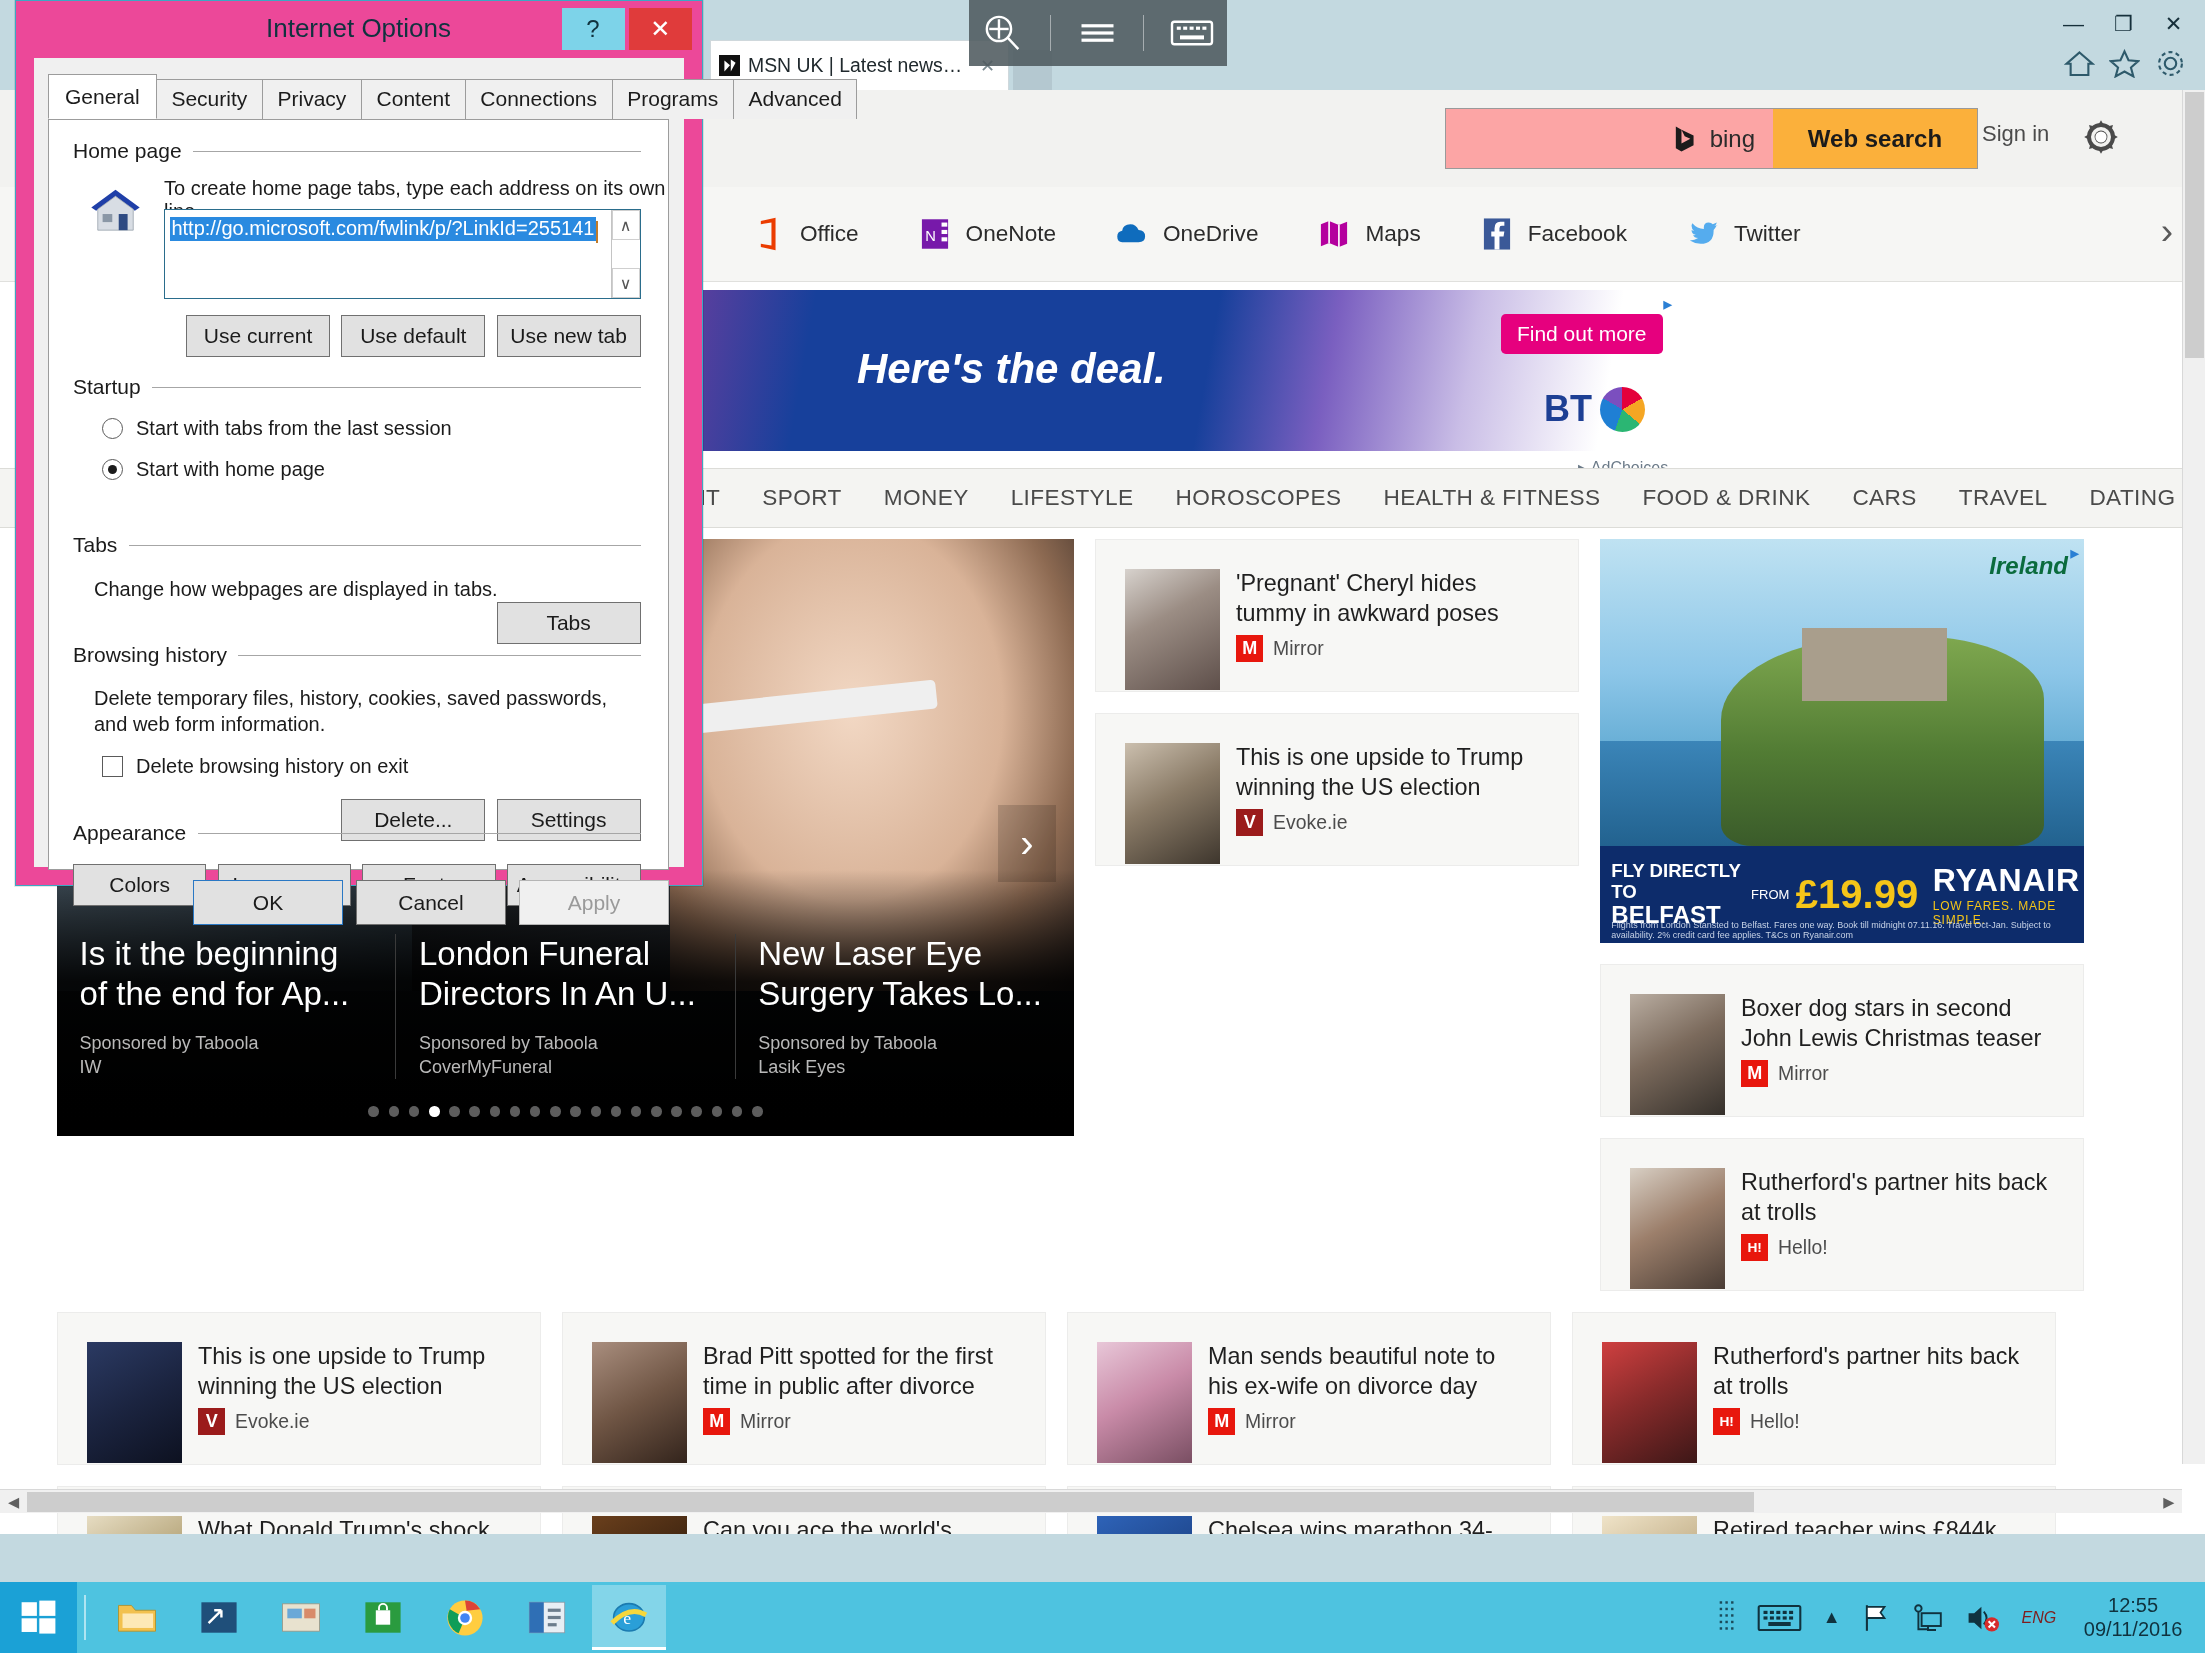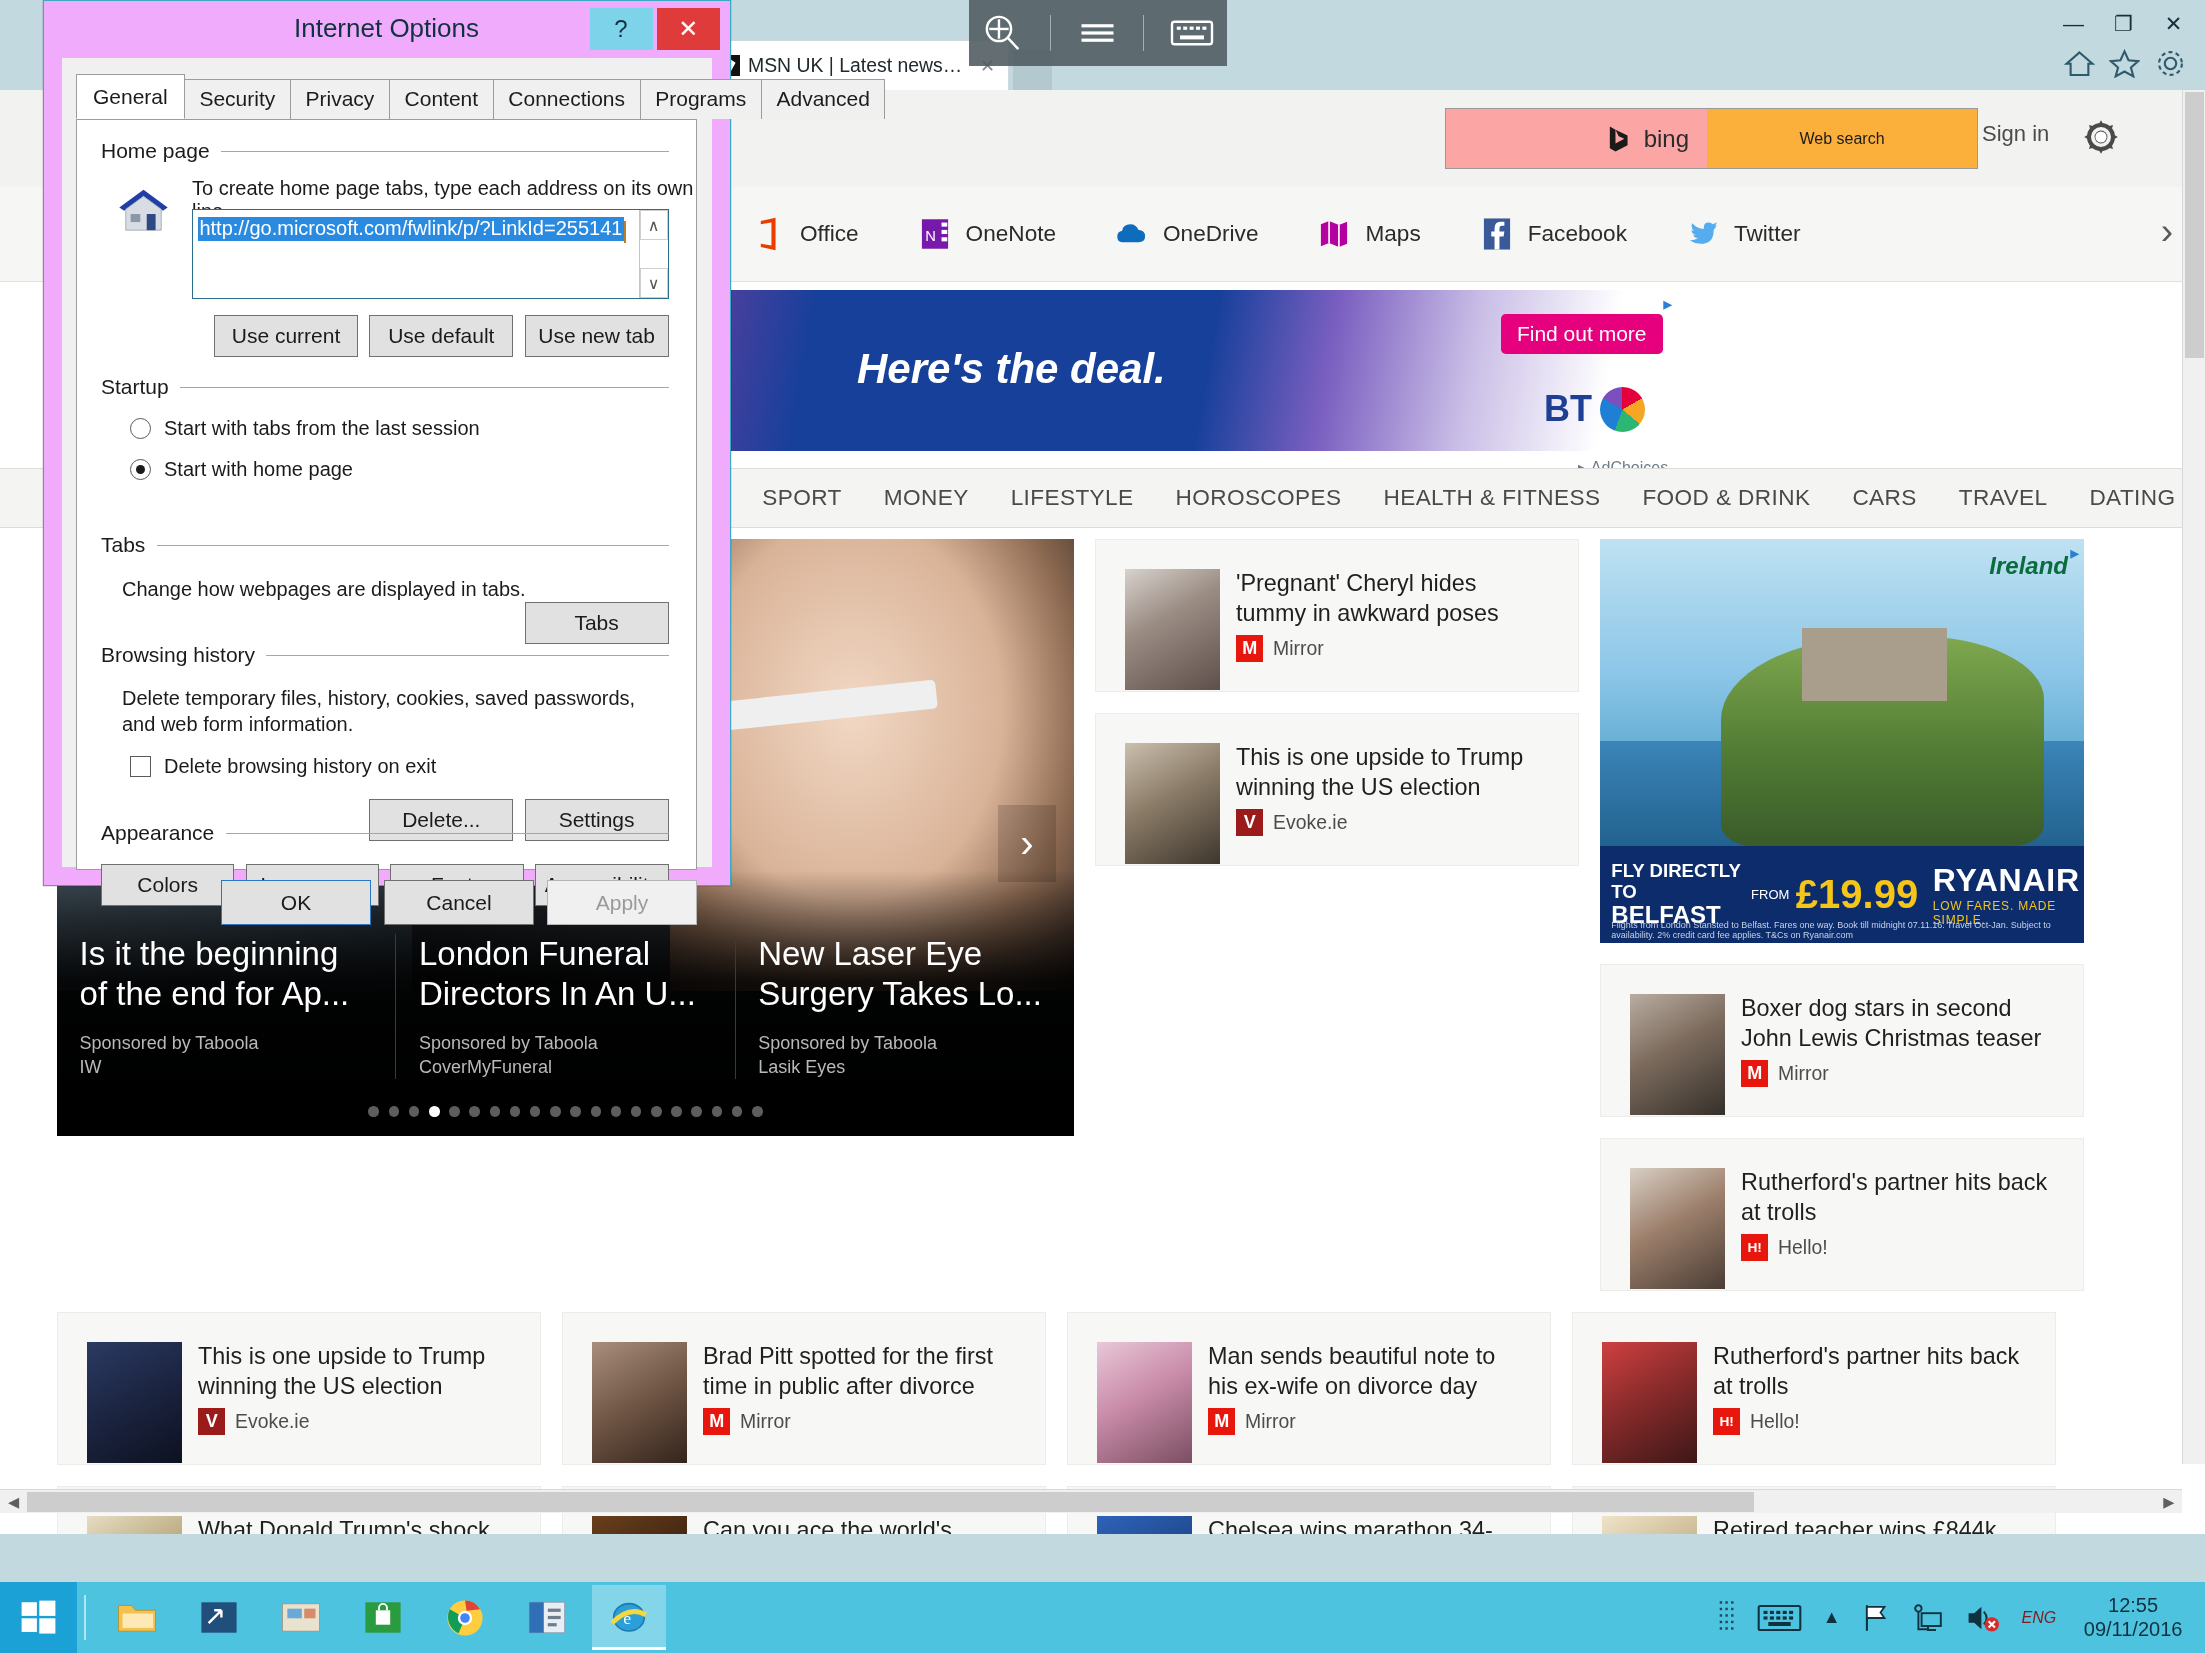--- a/index.html
+++ b/index.html
@@ -44,21 +44,21 @@
   #ie-viewport { position:absolute; left:0; top:90px; right:0; bottom:48px; background:#ffffff; overflow:hidden; }
 
   
   #msn { position:absolute; left:0; top:0; width:2205px; height:1445px; background:#fff; }
 
   #msn-top { height:97px; background:#f2f2f0; position:relative; }
   #bing-box { position:absolute; left:1445px; top:18px; width:533px; height:61px; display:flex; border:0.8px solid #9a9a9a; }
   #bing-left { flex:1; background:#fca5a5; display:flex; align-items:center; justify-content:flex-end; gap:11.3px; padding-right:18px; }
   .bing-logo { width:27.4px; height:27.4px; position:relative; }
   .bing-word { font-size:24px; color:#2b2b2b; }
-  #websearch-btn { width:270px; background:#fbb03b; color:#1b1b1b; font-size:16px; display:flex; align-items:center; justify-content:center; }
+  #websearch-btn { width:204px; background:#fbb03b; color:#1b1b1b; font-size:24px; display:flex; align-items:center; justify-content:center;font-weight:bold; }
   #signin { position:absolute; left:1982px; top:31px; font-size:22px; color:#4b4b4b; }
   #gear-btn { position:absolute; left:2075px; top:21px; width:52px; height:52px; display:flex; align-items:center; justify-content:center; }
 
   #msn-apps { height:95px; background:#f6f6f4; border-bottom:0.8px solid #e0e0dd; display:flex; align-items:center; padding-left:751px; gap:0px; position:relative; }
   .app-item { display:flex; align-items:center; gap:13px; margin-right:58px; }
   .app-label { font-size:22.6px; color:#2b2b2b; }
   .app-ico { width:36px; height:36px; position:relative; display:block; }
   #apps-next { position:absolute; right:32px; top:24px; font-size:37px; color:#5a5a5a; }
   #apps-fade { position:absolute; right:73px; top:0; width:194px; height:100%; background:linear-gradient(90deg, rgba(246,246,244,0) 0%, rgba(246,246,244,0.95) 70%); pointer-events:none; }
 
@@ -160,23 +160,22 @@
   .tb-app { width:74px; height:65px; margin-left:8px; display:flex; align-items:center; justify-content:center; position:relative; }
   .tb-app.active { background:rgba(255,255,255,0.3); border-bottom:3.2px solid #fff; }
   #tray { margin-left:auto; display:flex; align-items:center; gap:21px; padding-right:22.6px; }
   .tray-ico { display:flex; align-items:center; justify-content:center; color:#10323e; }
   #tray-lang { font-size:16px; color:#7f1d1d;font-style:italic; }
   #tray-clock { text-align:center; line-height:1.18; color:#10323e; font-size:20px; margin-left:6.5px; }
 
   
   #dlg {
     position:absolute; left:14.5px; top:0px; width:688px; height:886px;
-    background:#f0abfc; border:0.8px solid #3ba8c4;
+    background:#ec4899; border:0.8px solid #3ba8c4;
     box-shadow:0 0 0 0.8px rgba(0,0,0,0.12);
-    margin-left:28px;
   }
   #dlg-title { position:absolute; left:0; top:0; right:0; height:55px; display:flex; align-items:center; justify-content:center; }
   #dlg-title-text { font-size:26px; color:#10323e; }
   #dlg-help { position:absolute; right:77px; top:6.5px; width:63px; height:42px; background:#7dd3e9; display:flex; align-items:center; justify-content:center; color:#10323e; font-size:24px; }
   #dlg-close { position:absolute; right:9.7px; top:6.5px; width:63px; height:42px; background:#e03b3b; display:flex; align-items:center; justify-content:center; color:#fff; font-size:24px; }
 
   #dlg-body { position:absolute; left:18px; top:57px; right:18px; bottom:18px; background:#f0f0f0; }
   #dlg-tabs { position:absolute; left:14.5px; top:16px; display:flex; align-items:flex-end; }
   .dtab { padding:7.3px 14.5px; font-size:21px; color:#1c1c1c; background:#f0f0f0; border:0.8px solid #9c9c9c; border-bottom:none; margin-right:-0.8px; }
   .dtab.active { background:#fff; position:relative; z-index:3; padding:9.7px 16px 9px 16px; border-bottom:0.8px solid #fff; }

